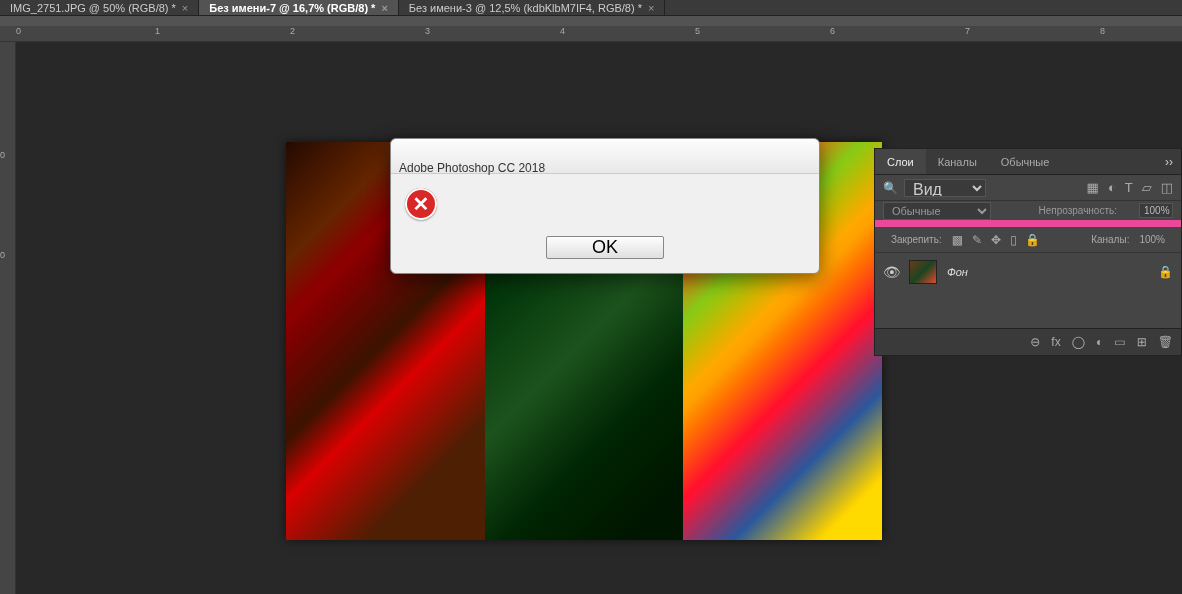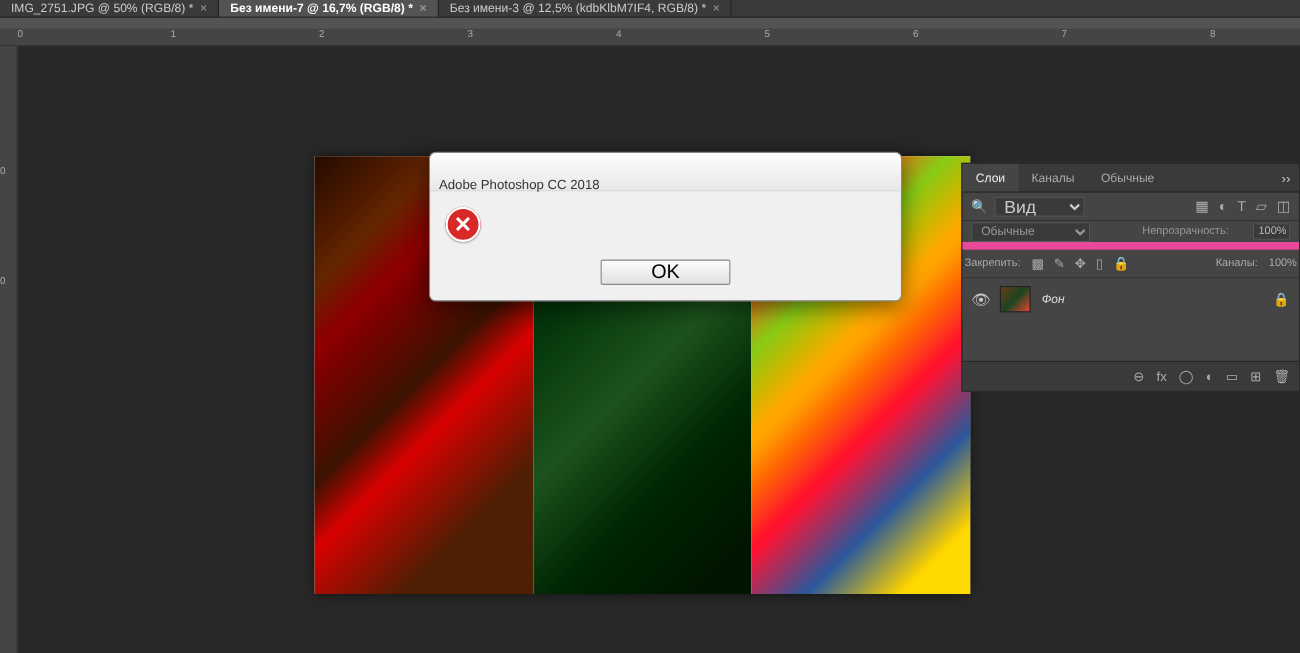--- a/index.html
+++ b/index.html
@@ -40,21 +40,21 @@
 .panel-tab.active { background: #454545; color: #eee; }
 .panel-expand { margin-left: auto; padding: 0 8px; cursor: pointer; color: #ccc; font-size: 12px; }
 .panel-filter { height: 26px; display: flex; align-items: center; padding: 0 8px; gap: 6px; border-bottom: 1px solid #333; }
 .panel-filter .search-ico { font-size: 12px; color: #aaa; }
 .panel-filter select { background: #3a3a3a; color: #ccc; border: 1px solid #555; font-size: 16px; height: 18px; width: 82px; padding: 0 4px; }
 .panel-filter .filter-icons { margin-left: auto; display: flex; gap: 9px; color: #aaa; font-size: 13px; }
 .panel-row { height: 26px; display: flex; align-items: center; padding: 0 8px; gap: 20px; border-bottom: 7px solid #ec4899; }
 .panel-row select { background: #3a3a3a; color: #999; border: 1px solid #555; font-size: 11px; height: 18px; width: 108px; padding: 0 4px; }
 .panel-row .lbl { color: #999; font-size: 10px; }
 .panel-row .val { background: #3a3a3a; border: 1px solid #555; color: #bbb; font-size: 10px; padding: 1px 4px; margin-left: 2px; width: 34px; text-align: center; }
-.panel-lock { height: 26px; display: flex; align-items: center; padding: 0 2px; gap: 10px; border-bottom: 1px solid #333; color: #aaa; font-size: 10px; }
+.panel-lock { height: 26px; display: flex; align-items: center; padding: 0 16px; gap: 10px; border-bottom: 1px solid #333; color: #aaa; font-size: 10px; }
 .panel-lock .icons { display: flex; gap: 9px; font-size: 12px; }
 .layer-list { height: 76px; border-bottom: 1px solid #222; }
 .layer-item { height: 38px; display: flex; align-items: center; padding: 0 8px; gap: 10px; background: #454545; }
 .layer-item .vis-eye { width: 16px; color: #ccc; cursor: pointer; font-size: 14px; }
 .layer-item .thumb { width: 28px; height: 24px; background: linear-gradient(135deg, #6b3a1a, #1a4520 50%, #e84530); border: 1px solid #222; }
 .layer-item .layer-name { flex: 1; color: #ddd; font-style: italic; }
 .layer-item .lock-ico { color: #aaa; font-size: 12px; }
 .panel-footer { height: 26px; display: flex; align-items: center; justify-content: flex-end; padding: 0 8px; gap: 11px; color: #aaa; font-size: 12px; background: #3a3a3a; }
 .panel-footer span { cursor: pointer; }
 </style>

